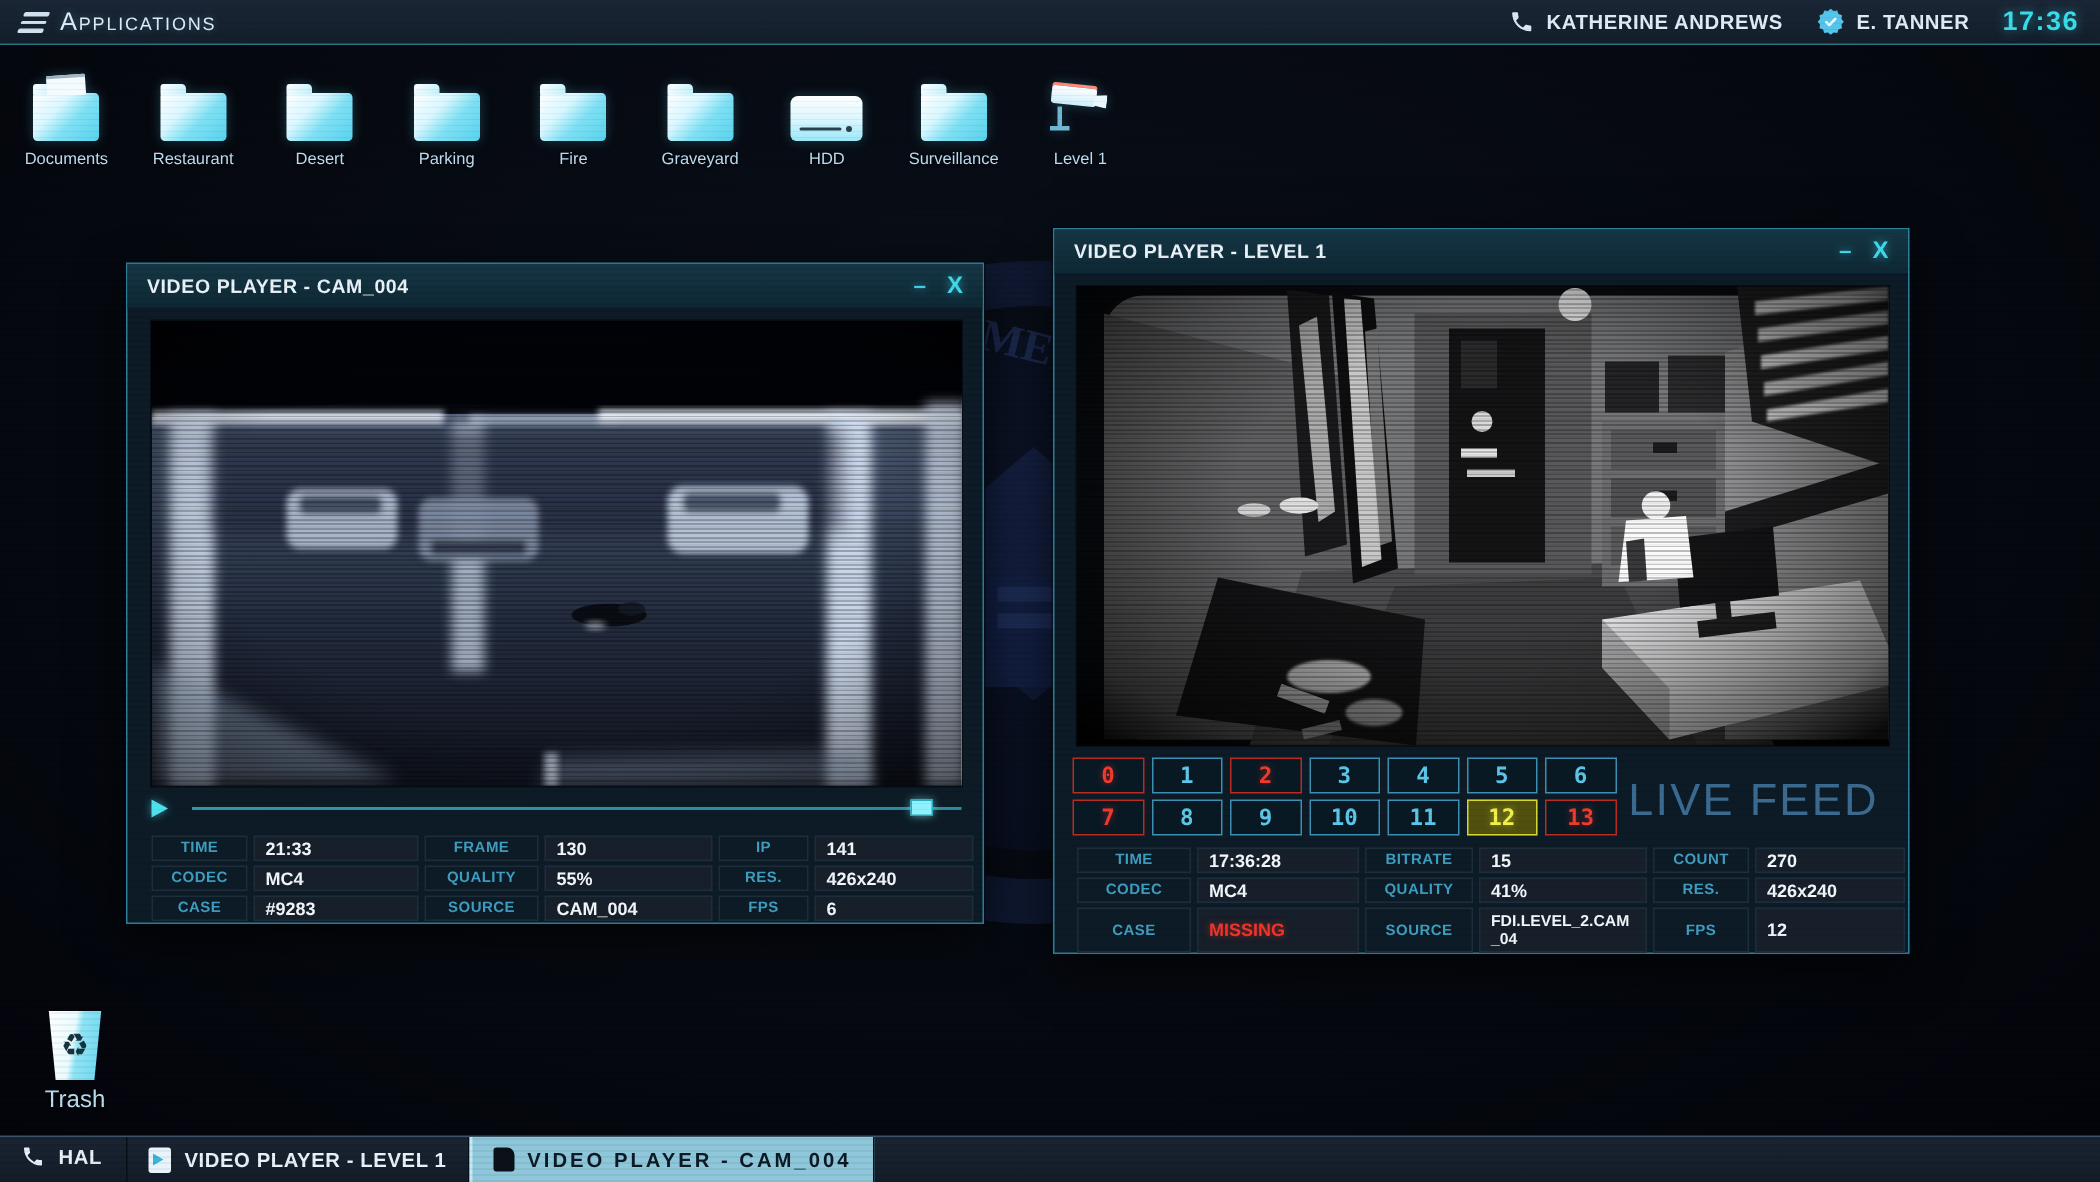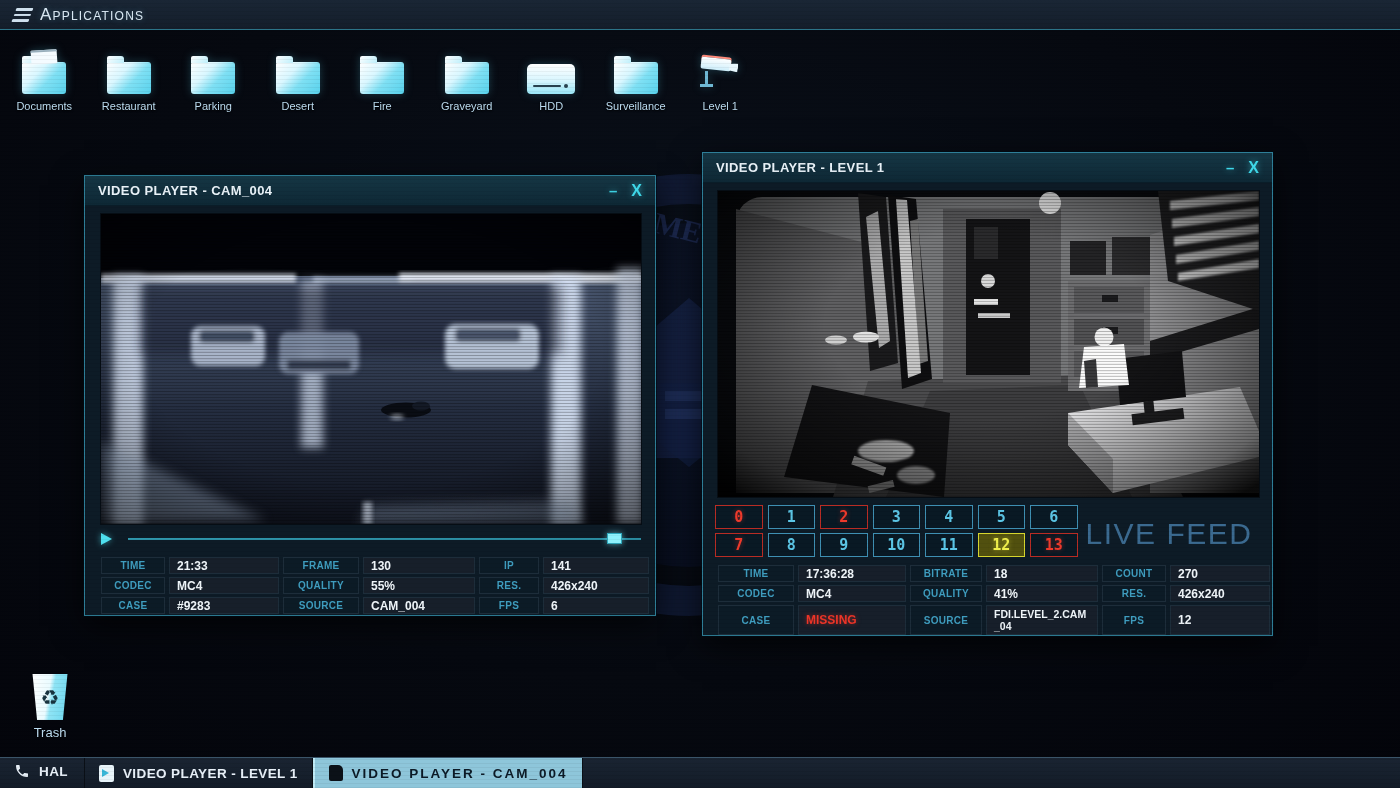--- a/index.html
+++ b/index.html
@@ -114,21 +114,21 @@
   .cam-btn.state-selected{border-color:#d6d62e;color:#f0f04c;background:#51500f;text-shadow:0 0 5px rgba(240,240,76,.5);}
   .livefeed{position:absolute;left:370px;top:355px;width:192px;height:52px;display:flex;align-items:center;justify-content:center;
     font-size:30px;letter-spacing:1.5px;color:#3b6a90;font-weight:normal;}
 
   
   .trash{position:absolute;left:20px;top:674px;width:60px;display:flex;flex-direction:column;align-items:center;gap:5px;cursor:pointer;z-index:5;}
   .trash-can{width:38px;height:46px;clip-path:polygon(4% 0,96% 0,84% 100%,16% 100%);
     background:linear-gradient(100deg,#ffffff 0%,#eafbff 45%,#8fe4f5 55%,#6ad6ee 100%);
     display:flex;align-items:center;justify-content:center;filter:drop-shadow(0 0 4px rgba(90,210,240,.25));}
   .trash-can span{font-size:21px;color:#17333f;line-height:1;}
-  .trash .ilabel{font-size:13px;}
+  .trash .ilabel{font-size:16px;}
 
   
   .taskbar{position:absolute;left:0;bottom:0;width:1400px;height:31px;z-index:12;
     background:linear-gradient(180deg,#1a2432,#131c28);border-top:1px solid #3a5468;display:flex;align-items:stretch;}
   .task{display:flex;align-items:center;gap:9px;padding:0 14px;cursor:pointer;border-right:1px solid #0a0f16;color:#e8f0f8;}
   .task .tlabel{font-weight:bold;font-size:13.5px;letter-spacing:.4px;white-space:nowrap;}
   .task.t-hal{padding:0 16px 4px 14px;}
   .task.state-active{background:#8ec6da;color:#0c1a26;border-left:2px solid #bfeaf6;}
   .task.state-active .tlabel{letter-spacing:2px;}
   .ticon-file{position:relative;width:15px;height:17px;background:#e8f4fa;border-radius:2px;
@@ -144,20 +144,36 @@
 
   <div class="topbar">
     <div class="menu">
       <span class="burger">
           <i></i>
           <i></i>
           <i></i>
         </span>
       <span class="menu-label">Applications</span>
     </div>
+    <div class="topright">
+      <div class="indicator">
+        <svg class="phone-svg" width="17" height="17" viewBox="0 0 24 24">
+            <path fill="#d9e7f2" d="M6.62 10.79c1.44 2.83 3.76 5.14 6.59 6.59l2.2-2.21c.27-.27.67-.36 1.02-.24 1.12.37 2.33.57 3.57.57.55 0 1 .45 1 1V20c0 .55-.45 1-1 1-9.39 0-17-7.61-17-17 0-.55.45-1 1-1h3.5c.55 0 1 .45 1 1 0 1.25.2 2.45.57 3.57.11.35.03.74-.25 1.02l-2.2 2.2z"></path>
+          </svg>
+        <span class="ind-label">KATHERINE ANDREWS</span>
+      </div>
+      <div class="indicator">
+        <svg width="19" height="19" viewBox="0 0 24 24">
+            <path fill="#54c4e8" d="M12 1l2.4 2 3.1-.5 1 3 3 1-.5 3.1 2 2.4-2 2.4.5 3.1-3 1-1 3-3.1-.5L12 23l-2.4-2-3.1.5-1-3-3-1 .5-3.1L1 12l2-2.4L2.5 6.5l3-1 1-3L9.6 3z"></path>
+            <path fill="none" stroke="#eaf8ff" stroke-width="2.2" stroke-linecap="round" stroke-linejoin="round" d="M8.2 12.3l2.6 2.6 5-5.4"></path>
+          </svg>
+        <span class="ind-label">E. TANNER</span>
+      </div>
+      <div class="clock">17:36</div>
+    </div>
   </div>
 
   <svg class="emblem" viewBox="0 0 474 474">
     <circle cx="237" cy="237" r="206" fill="none" stroke="#1c2a58" stroke-width="30" opacity="0.55"></circle>
     <circle cx="237" cy="237" r="172" fill="#101d42" opacity="0.35"></circle>
     <path d="M120 240 L237 140 L354 240 L320 300 L154 300 Z" fill="#22346c" opacity="0.5"></path>
     <path d="M205 225 h64 v58 l-32 26 -32 -26 z" fill="#16254e" opacity="0.7"></path>
     <path d="M213 233 h48 v10 h-48 z M213 251 h48 v10 h-48 z" fill="#2b3d76" opacity="0.6"></path>
     <path d="M150 210 q-40 -18 -52 -52 M324 210 q40 -18 52 -52" stroke="#22346c" stroke-width="14" fill="none" opacity="0.45"></path>
     <text x="200" y="74" font-family="Liberation Serif, serif" font-size="30" font-weight="bold" fill="#2b3c74" opacity="0.7" transform="rotate(14 200 74)">ME</text>
@@ -174,27 +190,27 @@
     <div class="dicon">
       <div class="ig">
           <div class="folder"></div>
         </div>
       <div class="ilabel">Restaurant</div>
     </div>
     <div class="dicon">
       <div class="ig">
           <div class="folder"></div>
         </div>
+      <div class="ilabel">Desert</div>
+    </div>
+    <div class="dicon">
+      <div class="ig">
+          <div class="folder"></div>
+        </div>
       <div class="ilabel">Parking</div>
-    </div>
-    <div class="dicon">
-      <div class="ig">
-          <div class="folder"></div>
-        </div>
-      <div class="ilabel">Desert</div>
     </div>
     <div class="dicon">
       <div class="ig">
           <div class="folder"></div>
         </div>
       <div class="ilabel">Fire</div>
     </div>
     <div class="dicon">
       <div class="ig">
           <div class="folder"></div>
@@ -406,21 +422,21 @@
       <div class="cam-btn state-selected">12</div>
       <div class="cam-btn state-alert">13</div>
     </div>
 
     <div class="livefeed">LIVE FEED</div>
 
     <div class="stats">
       <div class="cell lab">TIME</div>
       <div class="cell val">17:36:28</div>
       <div class="cell lab">BITRATE</div>
-      <div class="cell val">18</div>
+      <div class="cell val">15</div>
       <div class="cell lab">COUNT</div>
       <div class="cell val">270</div>
       <div class="cell lab">CODEC</div>
       <div class="cell val">MC4</div>
       <div class="cell lab">QUALITY</div>
       <div class="cell val">41%</div>
       <div class="cell lab">RES.</div>
       <div class="cell val">426x240</div>
       <div class="cell lab">CASE</div>
       <div class="cell val state-alert">MISSING</div>

